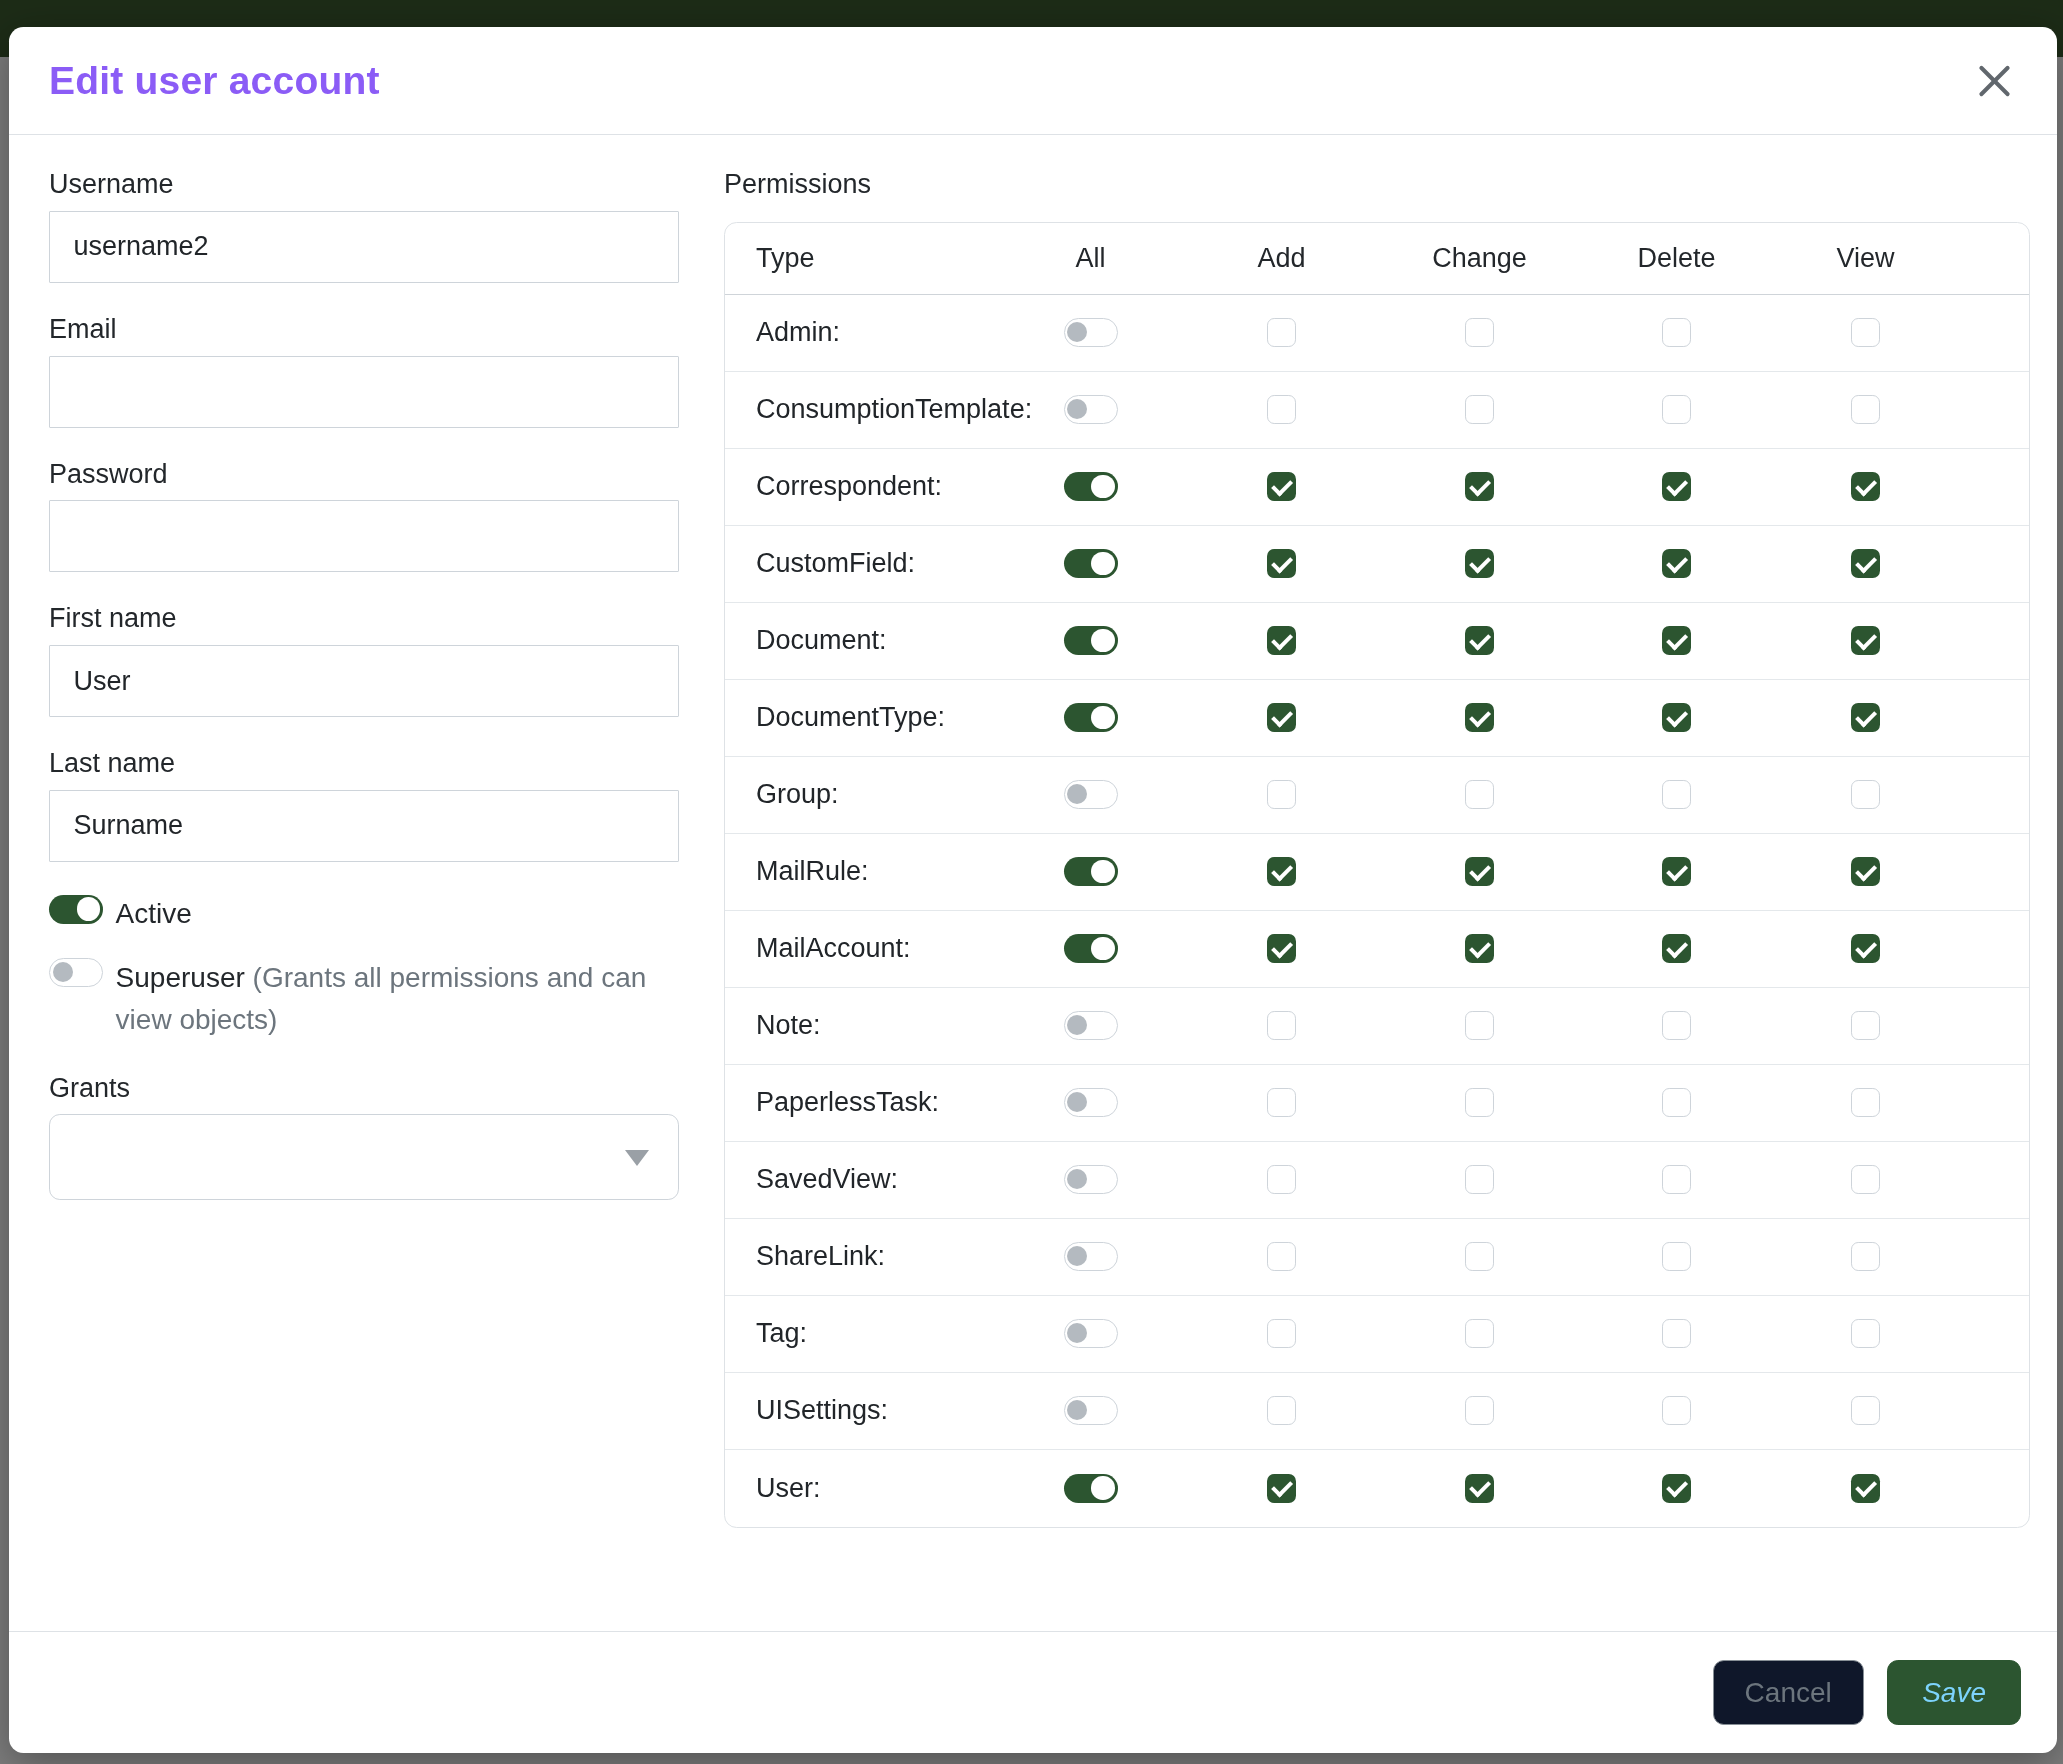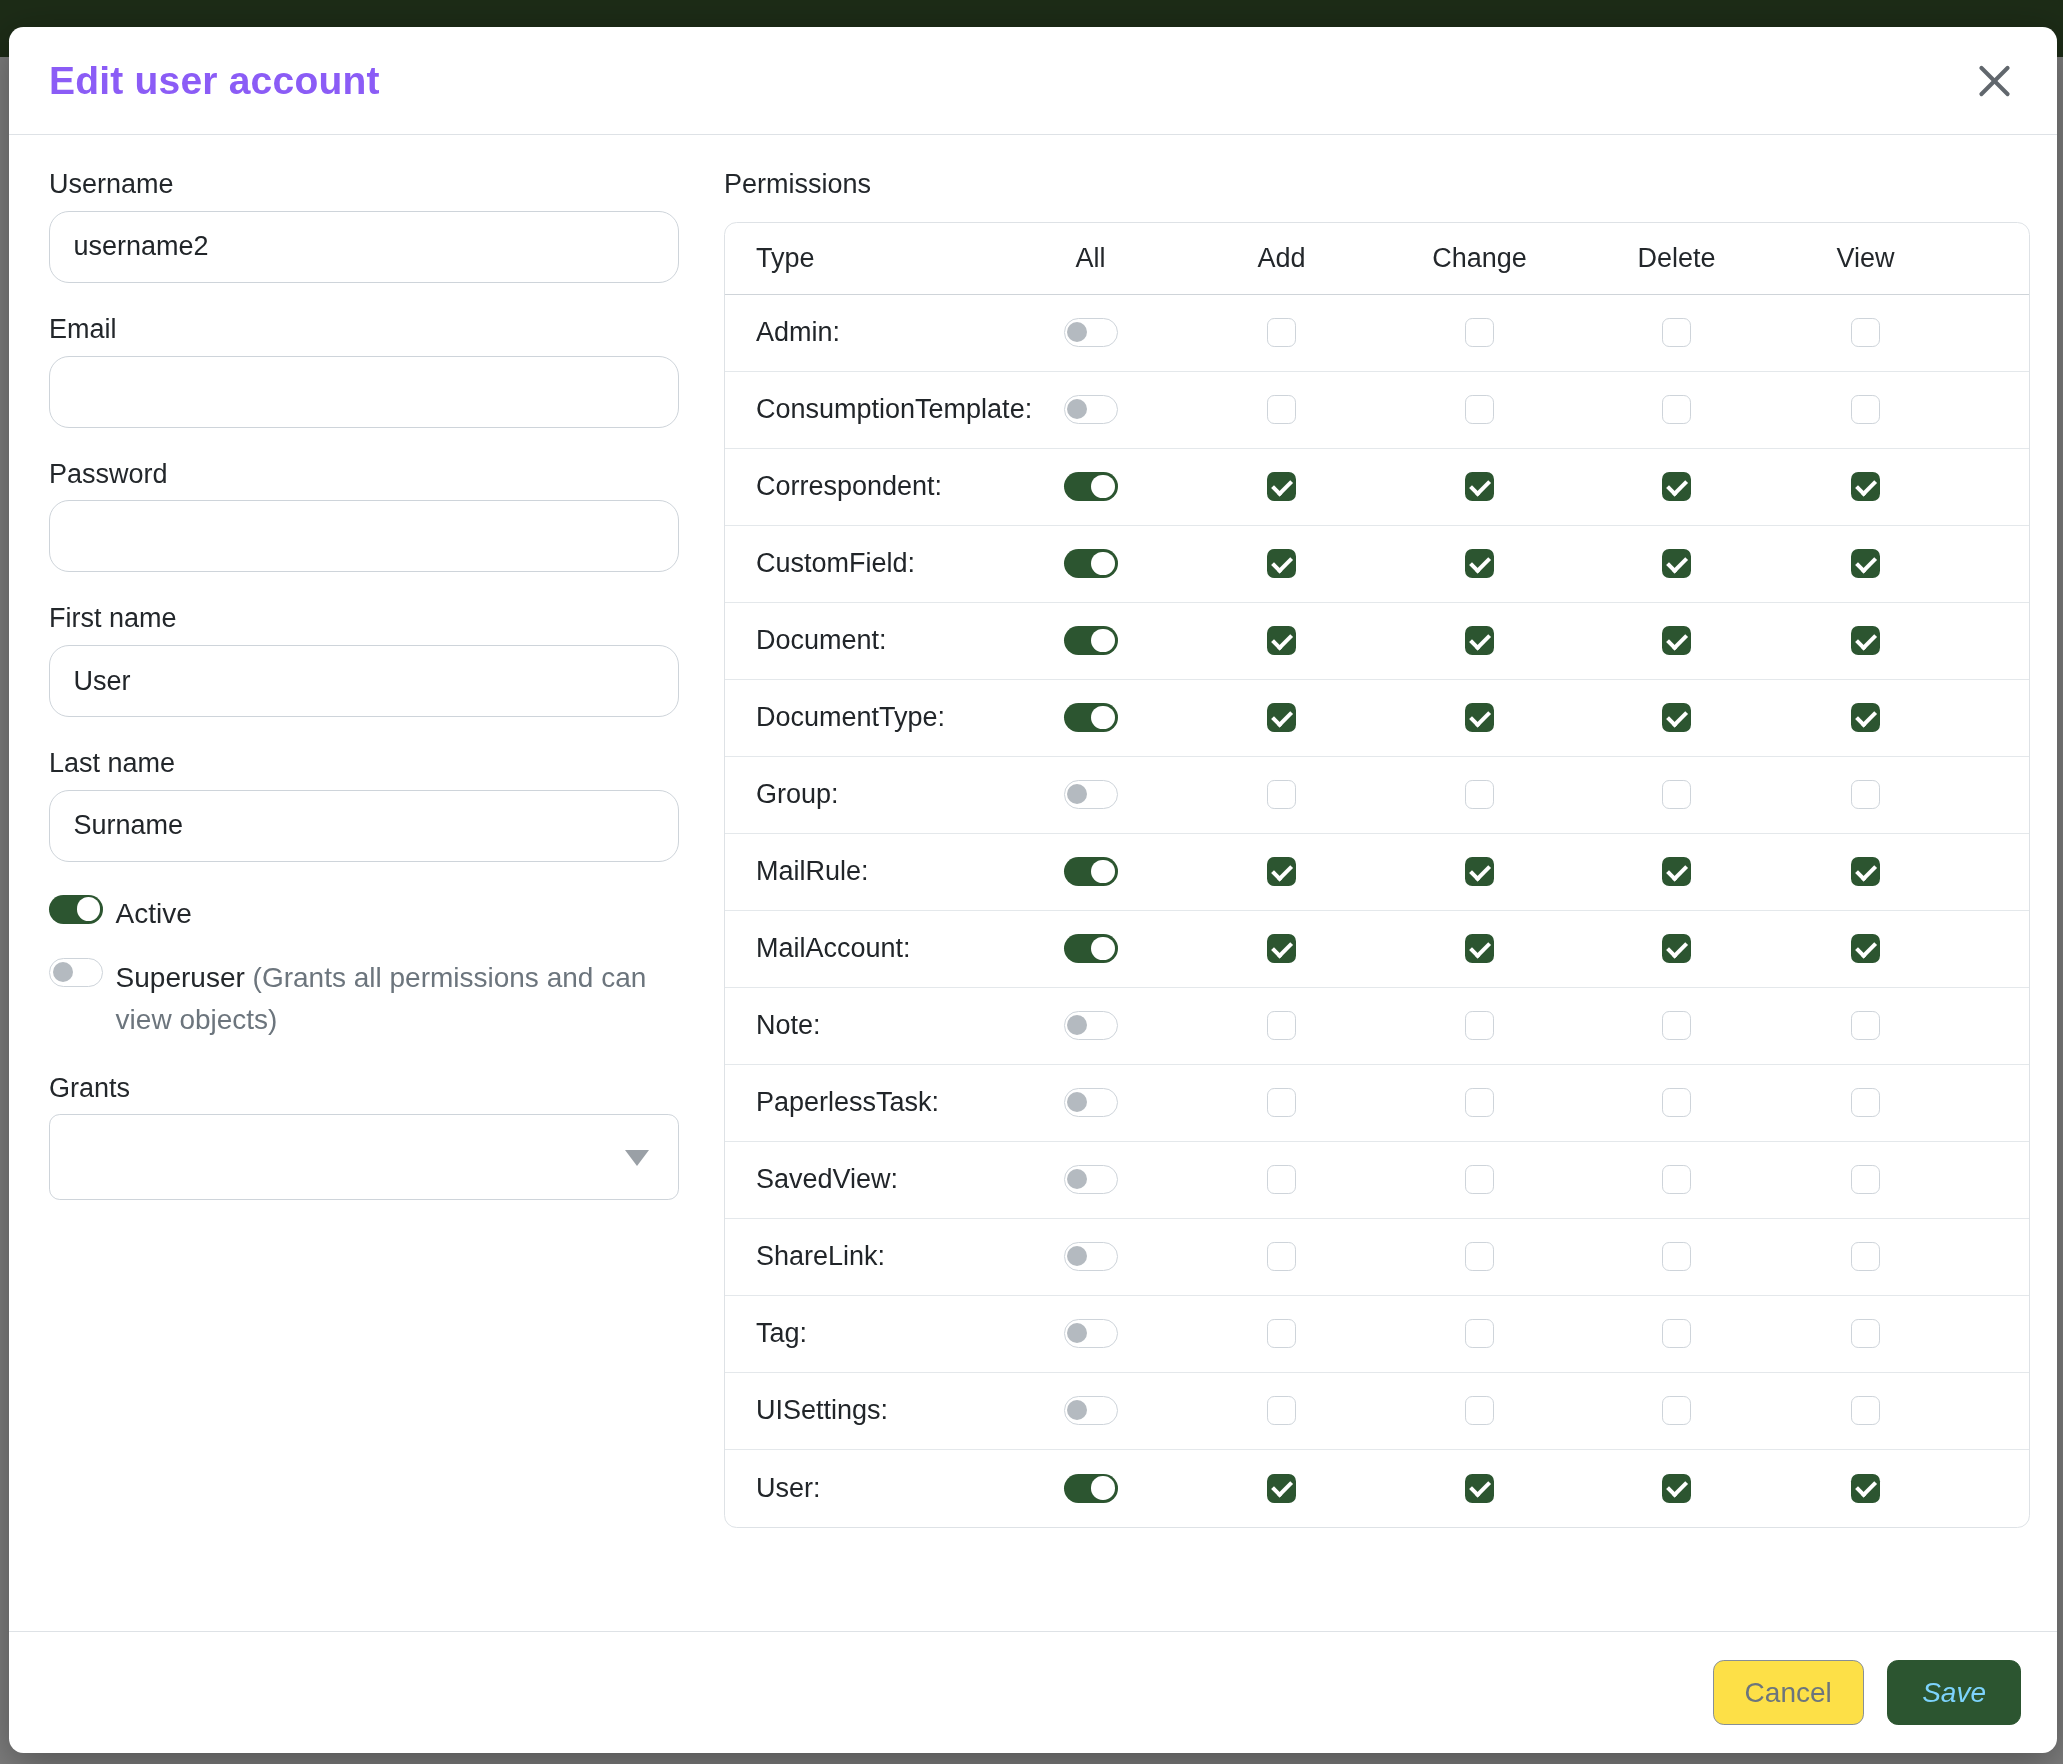--- a/index.html
+++ b/index.html
@@ -41,21 +41,21 @@
   .close-x span:first-child{transform:rotate(45deg);}
   .close-x span:last-child{transform:rotate(-45deg);}
 
   .modal-body{flex:1;display:flex;padding:34px 27px 0 40px;overflow:hidden;}
   .left-col{width:630px;flex:none;}
   .right-col{flex:1;margin-left:45px;}
 
   .field{margin-bottom:31px;}
   .field-label{font-size:27px;color:#23272b;margin-bottom:10.8px;}
   .text-input{
-    width:100%;height:72px;border:1.8px solid var(--border-input);border-radius:20px;
+    width:100%;height:72px;border:1.8px solid var(--border-input);border-radius:1px;
     font-size:27px;padding:0 23.4px;color:var(--text);background:#fff;outline:none;
     font-family:inherit;
   }
 
   .toggle-row{display:flex;align-items:flex-start;margin-top:16px;}
   .toggle-row + .toggle-row{margin-top:21.6px;}
   .toggle-row .switch{flex:none;margin-top:1.8px;}
   .toggle-text{margin-left:12.6px;max-width:540px;font-size:28px;line-height:1.5;}
   .toggle-label{font-weight:500;color:#23272b;}
   .toggle-hint{color:var(--muted);}
@@ -101,21 +101,21 @@
     content:"";position:absolute;left:9px;top:3.6px;width:8px;height:15.3px;
     border:solid #fff;border-width:0 4px 4px 0;transform:rotate(45deg);
   }
 
   .modal-footer{
     flex:0 0 122px;border-top:1.8px solid var(--border-light);
     display:flex;align-items:center;justify-content:flex-end;
     padding:0 36px;gap:23.4px;
   }
   .btn{font-size:28px;border-radius:10.8px;cursor:pointer;font-family:inherit;}
-  .btn-cancel{color:var(--muted);background:#fde047;border:1.8px solid #878f96;padding:15.3px 31px;}
+  .btn-cancel{color:var(--muted);background:#0f172a;border:1.8px solid #878f96;padding:15.3px 31px;}
   .btn-save{color:#7dd3fc;background:var(--accent);border:1.8px solid var(--accent);padding:15.3px 34px;font-style:italic;}
 </style>
 </head>
 <body>
 
 <div class="top-band"></div>
 
 <div class="modal">
 
   <div class="modal-header">

